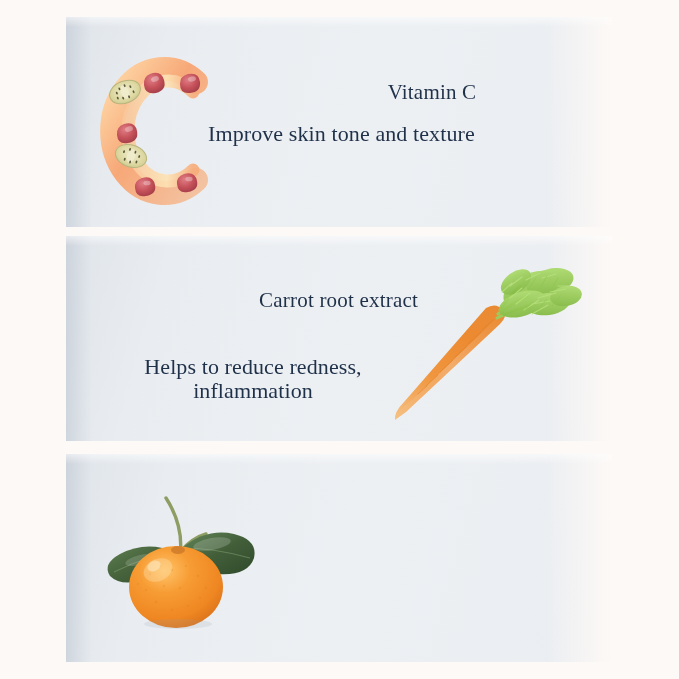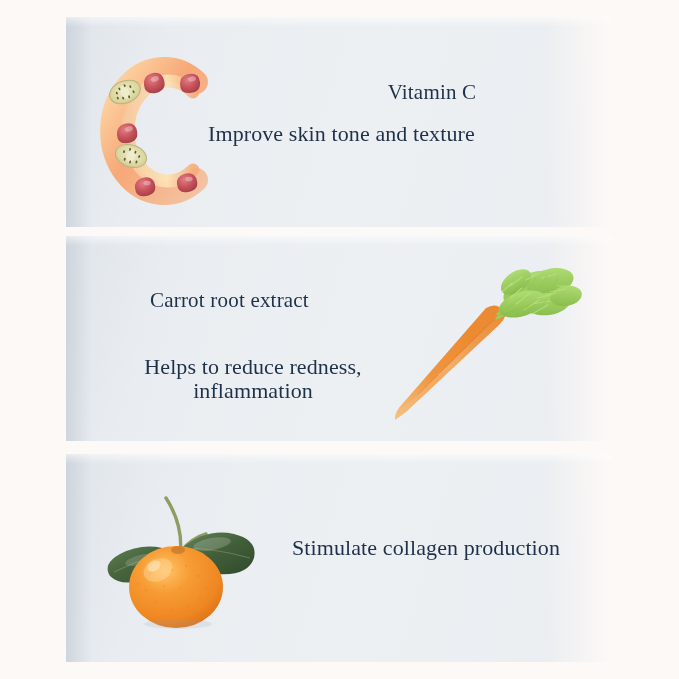--- a/index.html
+++ b/index.html
@@ -75,21 +75,21 @@
     letter-spacing: 0.1px;
   }
 
   
   #p1-text { left: 208px; top: 80px; width: 400px; }
   #p1-text .eyebrow  { text-align: center; margin-left: 48px; }
   #p1-text .headline { margin-top: 17px; text-align: left; }
 
   
   #p2-text { left: 88px; top: 288px; width: 330px; }
-  #p2-text .eyebrow  { text-align: left; margin-left: 62px; }
+  #p2-text .eyebrow  { text-align: right; margin-left: 62px; }
   #p2-text .headline { margin-top: 42px; text-align: center; }
 
   
   #p3-text { left: 254px; top: 508px; width: 330px; }
   #p3-text .eyebrow  { text-align: left; }
   #p3-text .headline { margin-top: 28px; text-align: center; margin-left: 14px; }
 
   
   .graphic { position: absolute; z-index: 5; }
 
@@ -315,16 +315,15 @@
       </g>
 
       <ellipse cx="70" cy="92" rx="15" ry="11" fill="#ffe0a8" opacity="0.38" transform="rotate(-25 70 92)"></ellipse>
       <ellipse cx="66" cy="88" rx="7" ry="5" fill="#fff3d6" opacity="0.45" transform="rotate(-25 66 88)"></ellipse>
 
       <ellipse cx="90" cy="146" rx="34" ry="5" fill="#9aa3ad" opacity="0.17"></ellipse>
     </svg>
   </div>
 
   <div class="text-block" id="p3-text">
-    <div class="headline">Stimulate collagen production</div>
   </div>
 
 </div>
 
 </body></html>

